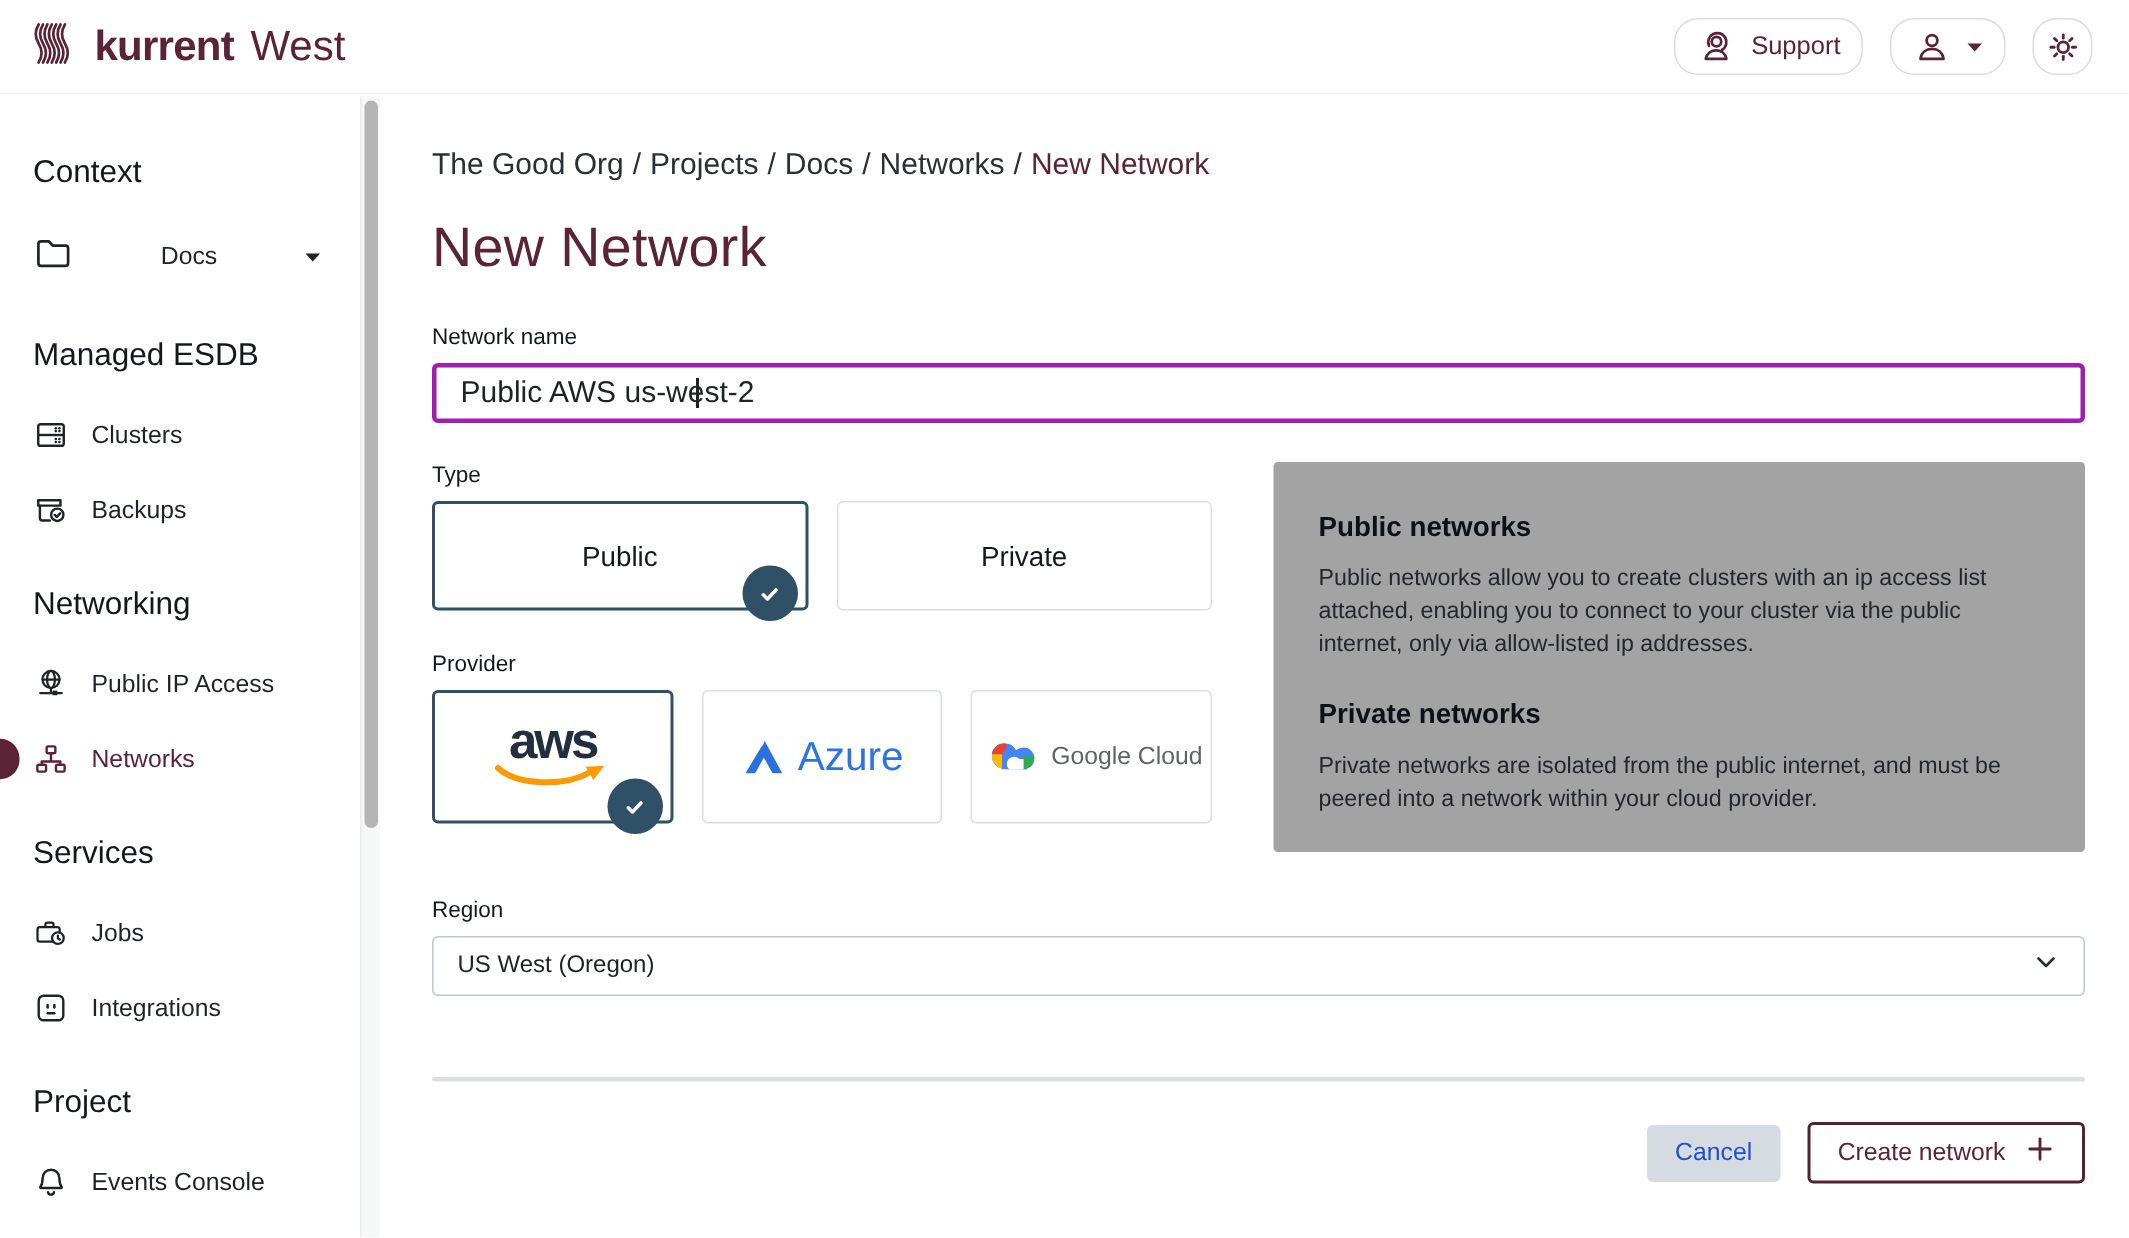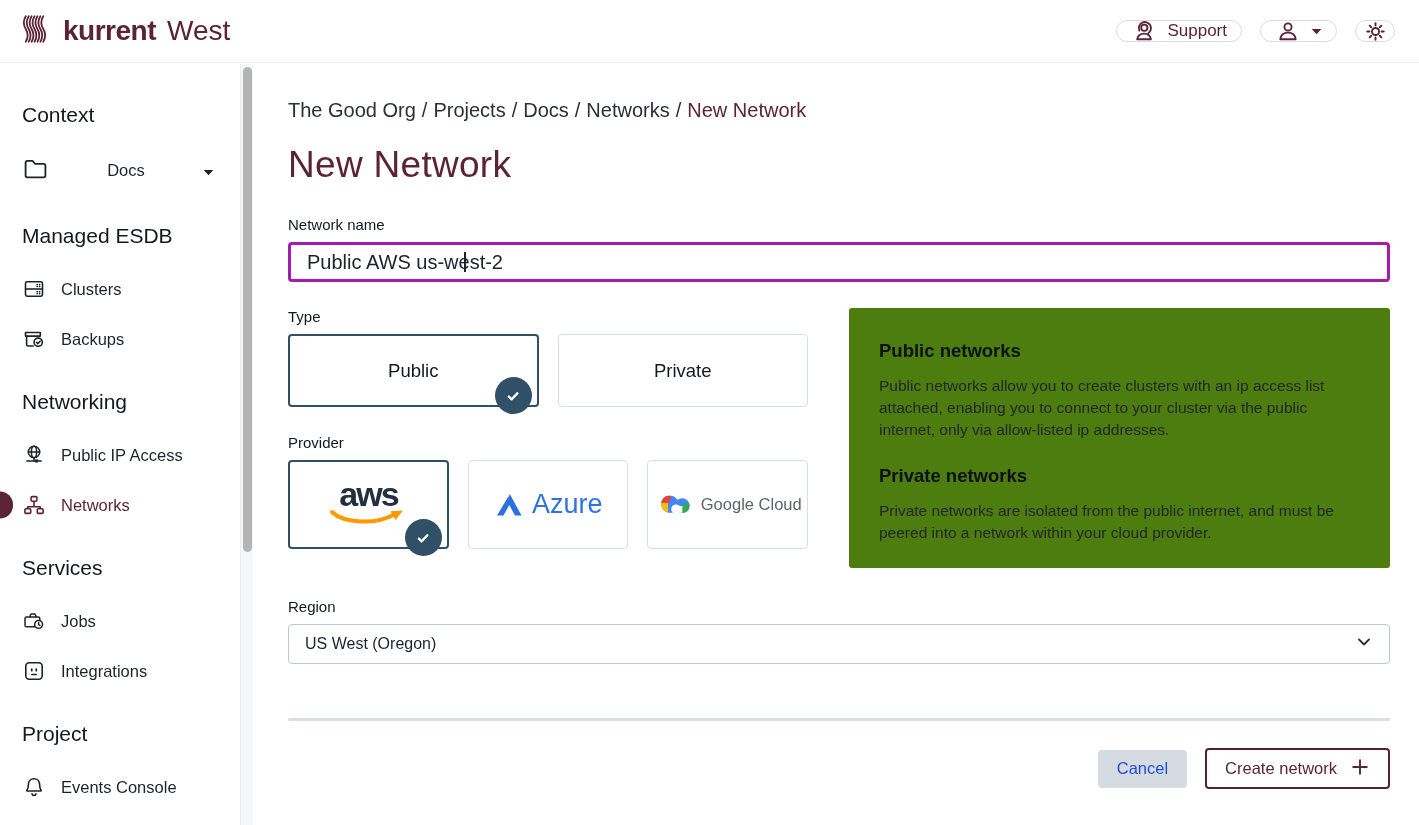--- a/index.html
+++ b/index.html
@@ -9,21 +9,21 @@
     grid-template-rows:63px 1fr; grid-template-columns:256px 1fr;
     grid-template-areas:"header header" "sidebar main"; }
 
   
   header { grid-area:header; display:flex; align-items:center; justify-content:space-between;
     padding:0 24px 0 22px; border-bottom:1px solid #e9edf2; background:#fff; }
   .brand { display:flex; align-items:center; gap:9px; }
   .brand-name { font-size:28px; font-weight:800; color:#5c2337; letter-spacing:-0.5px; }
   .brand-suffix { font-size:28px; font-weight:400; color:#5c2337; margin-left:2px; }
   .header-actions { display:flex; align-items:center; gap:18px; }
-  .hbtn { display:flex; align-items:center; gap:10px; height:22px; padding:0 14px;
+  .hbtn { display:flex; align-items:center; gap:10px; height:38px; padding:0 14px;
     background:#fff; border:1px solid #d9dde3; border-radius:16px; color:#5c2337;
     font-size:17px; font-family:inherit; cursor:pointer; }
   .hbtn svg { display:block; }
   .icon-btn { width:40px; justify-content:center; padding:0; }
 
   
   aside { grid-area:sidebar; position:relative; background:#fff; padding:40px 30px 0 22px; }
   .side-heading { font-size:21px; font-weight:400; color:#14181d; margin-bottom:28px; }
   .context-row { display:flex; align-items:center; width:192px; margin-bottom:10px; cursor:pointer; }
   .context-row .ctx-label { flex:1; text-align:center; font-size:16.5px; color:#1f2328; }
@@ -64,21 +64,21 @@
     background:#2f5066; display:flex; align-items:center; justify-content:center; }
   .provider-label-row { margin-top:27px; }
 
   .aws-logo { display:flex; flex-direction:column; align-items:center; line-height:1; }
   .aws-text { font-size:34px; font-weight:700; color:#232f3e; letter-spacing:-2px; line-height:.85; }
   .azure-logo { display:flex; align-items:center; gap:8px; }
   .azure-text { font-size:27px; color:#2b74e8; font-weight:400; }
   .gcp-logo { display:flex; flex-direction:row; align-items:center; gap:3px; }
   .gcp-text { font-size:16.5px; color:#5f6368; }
 
-  .info-panel { flex:1; background:#4d7c0f; border-radius:3px; padding:24px 30px; }
+  .info-panel { flex:1; background:#a3a3a3; border-radius:3px; padding:24px 30px; }
   .info-heading { font-size:18.5px; font-weight:700; color:#0d1117; margin:8px 0 13px; }
   .info-body { font-size:15.5px; line-height:1.42; color:#23262b; }
   .info-section + .info-section { margin-top:24px; }
 
   .region-block { margin-top:30px; }
   .select { position:relative; width:100%; height:40px; border:1px solid #b9c7d0; border-radius:4px;
     display:flex; align-items:center; padding:0 44px 0 16px; font-size:16px; color:#1f2328;
     background:#fff; cursor:pointer; }
   .select .chev { position:absolute; right:16px; top:50%; transform:translateY(-50%); }
 

